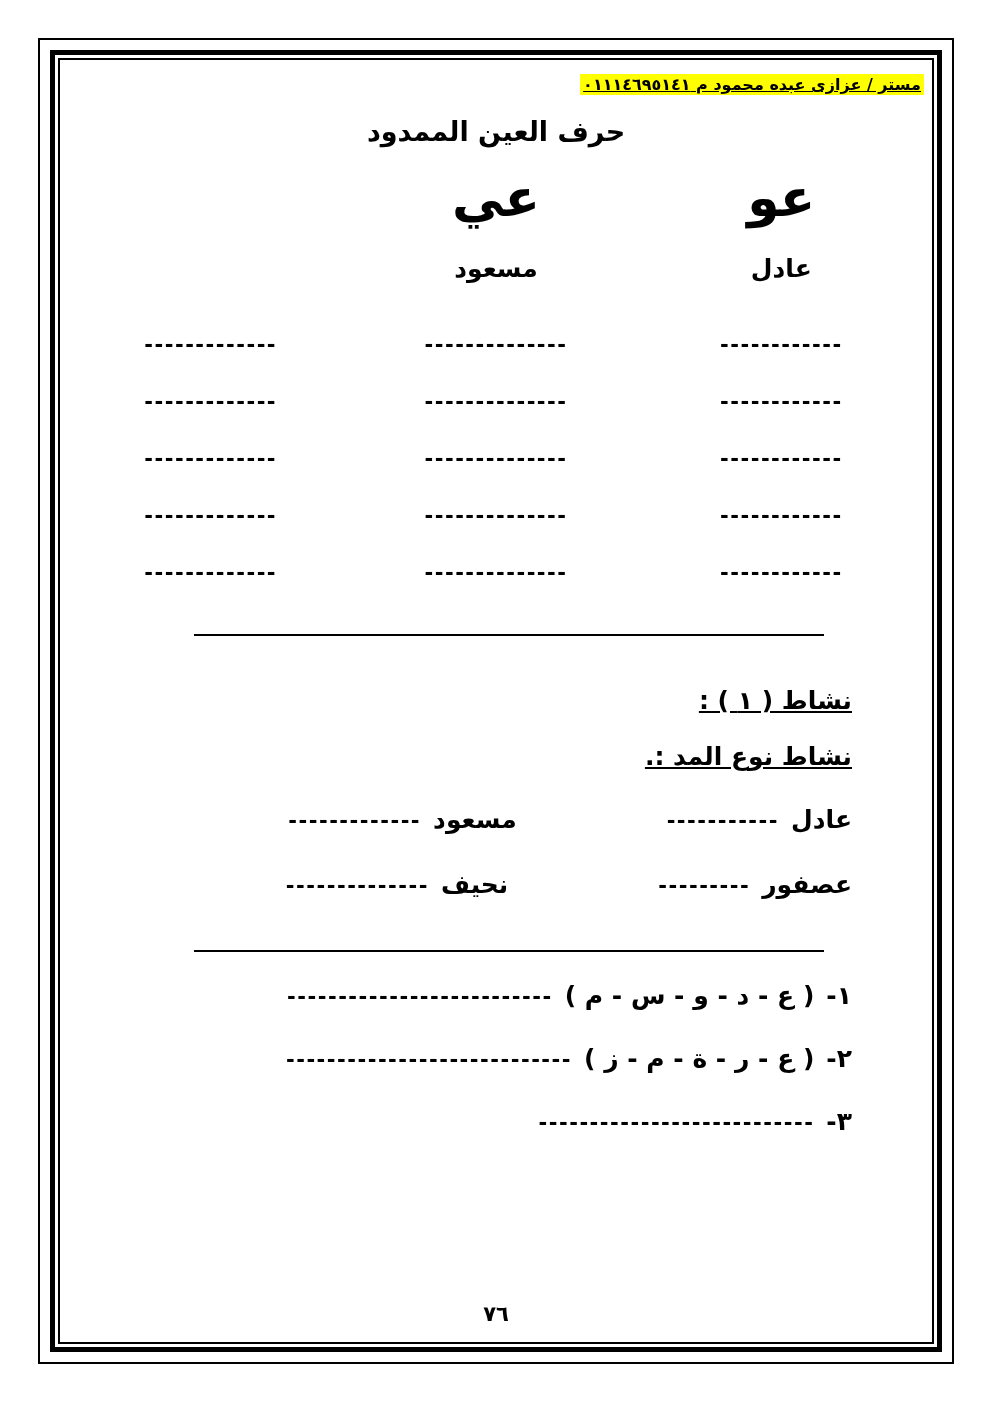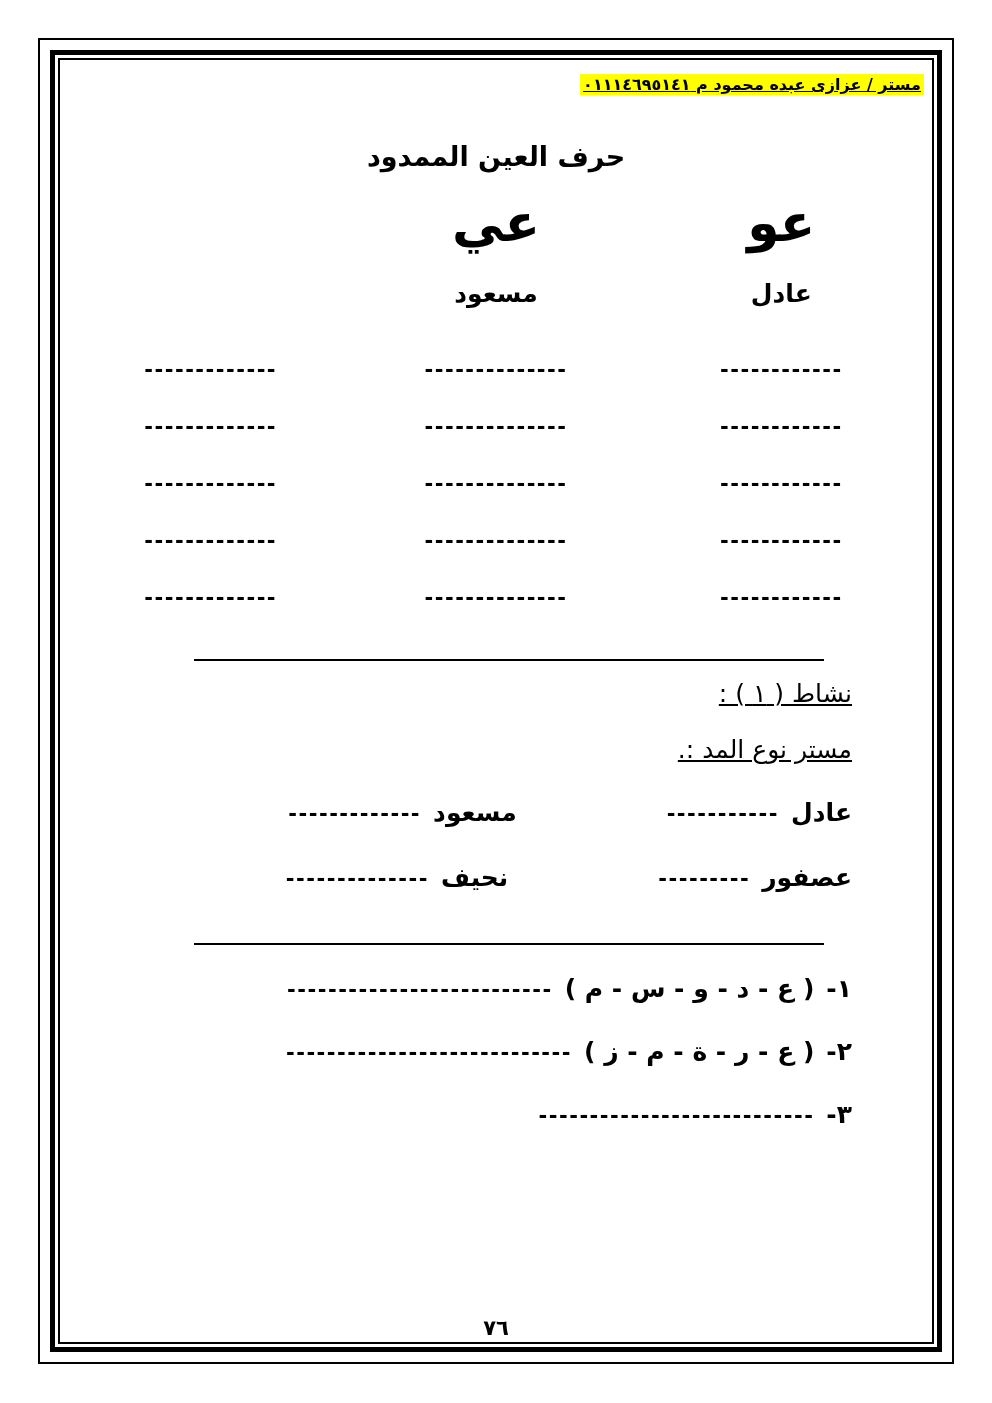--- a/index.html
+++ b/index.html
@@ -43,21 +43,21 @@
   }
   .highlight {
     background: #ffff00;
     text-decoration: underline;
     padding: 1px 3px;
   }
   .title {
     text-align: center;
     font-size: 27px;
     font-weight: bold;
-    margin-top: 41px;
+    margin-top: 16px;
     line-height: 36px;
   }
   .cols3 {
     display: grid;
     grid-template-columns: 1fr 1fr 1fr;
     text-align: center;
   }
   .letters-row { margin-top: 16px; }
   .big-letter {
     font-size: 52px;
@@ -79,24 +79,24 @@
   }
   .dash-row { margin-top: 27px; line-height: 30px; }
   .dash-row.first { margin-top: 44px; }
   .sep {
     border-bottom: 2px solid #000;
     margin: 46px 100px 0 126px;
     height: 0;
   }
   .act-heading, .act-instruction {
     font-size: 25px;
-    font-weight: normal;
+    font-weight: bold;
     line-height: 34px;
     text-decoration: underline;
-    margin: 16px 72px 0 0;
+    margin: 48px 72px 0 0;
   }
   .act-instruction { margin-top: 22px; }
   .act1-row {
     display: flex;
     flex-direction: row;
     align-items: baseline;
     gap: 150px;
     margin: 28px 72px 0 0;
     font-size: 25px;
     font-weight: bold;
@@ -109,21 +109,21 @@
     align-items: baseline;
     gap: 12px;
     margin: 26px 72px 0 0;
     font-size: 25px;
     font-weight: bold;
     line-height: 36px;
     white-space: nowrap;
   }
   .footer {
     position: absolute;
-    bottom: 2px;
+    bottom: 16px;
     left: 0; right: 0;
     text-align: center;
     font-size: 21px;
     font-weight: bold;
   }
 </style>
 </head>
 <body>
 
 <div class="frame-outer">
@@ -169,21 +169,21 @@
         </div>
         <div class="cols3 dash-row">
           <span class="blank-line">------------</span>
           <span class="blank-line">--------------</span>
           <span class="blank-line">-------------</span>
         </div>
 
         <div class="sep"></div>
 
         <div class="act-heading">نشاط ( ١ ) :</div>
-        <div class="act-instruction">مستر نوع المد :.</div>
+        <div class="act-instruction">نشاط نوع المد :.</div>
 
         <div class="act1-row">
           <span class="pair">
             <span>عادل</span>
             <span class="blank-line">-----------</span>
           </span>
           <span class="pair">
             <span>مسعود</span>
             <span class="blank-line">-------------</span>
           </span>

